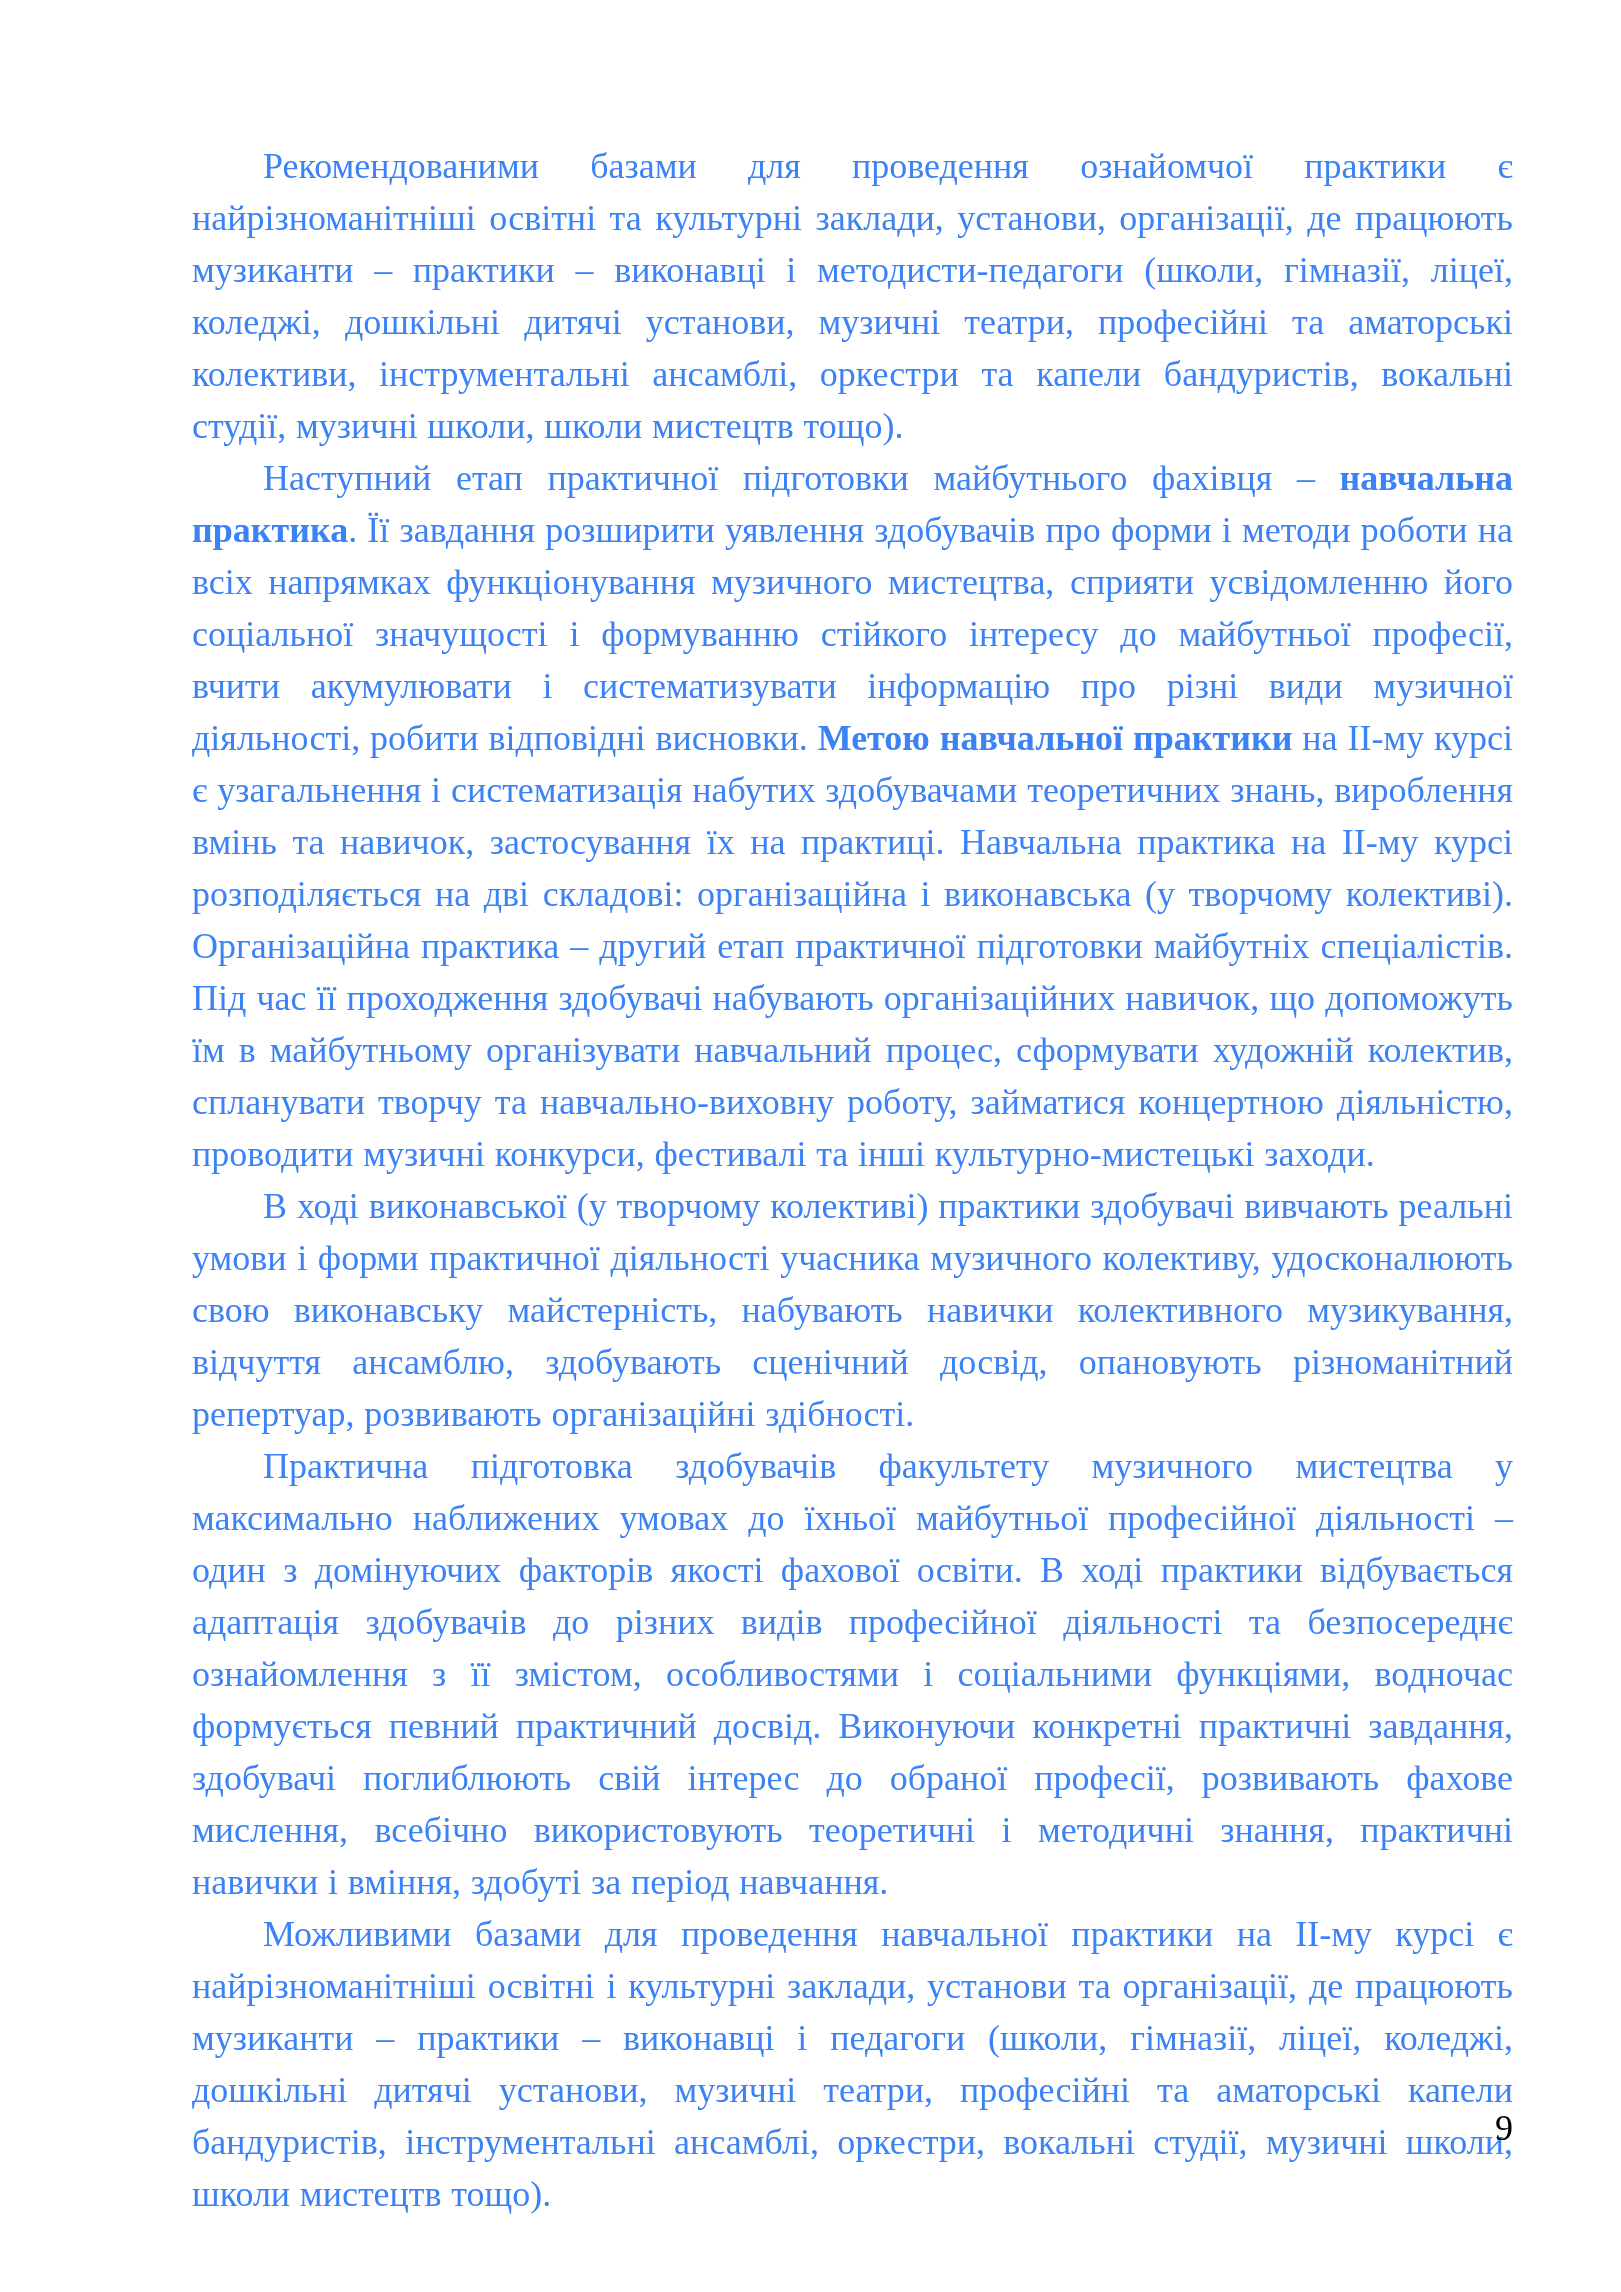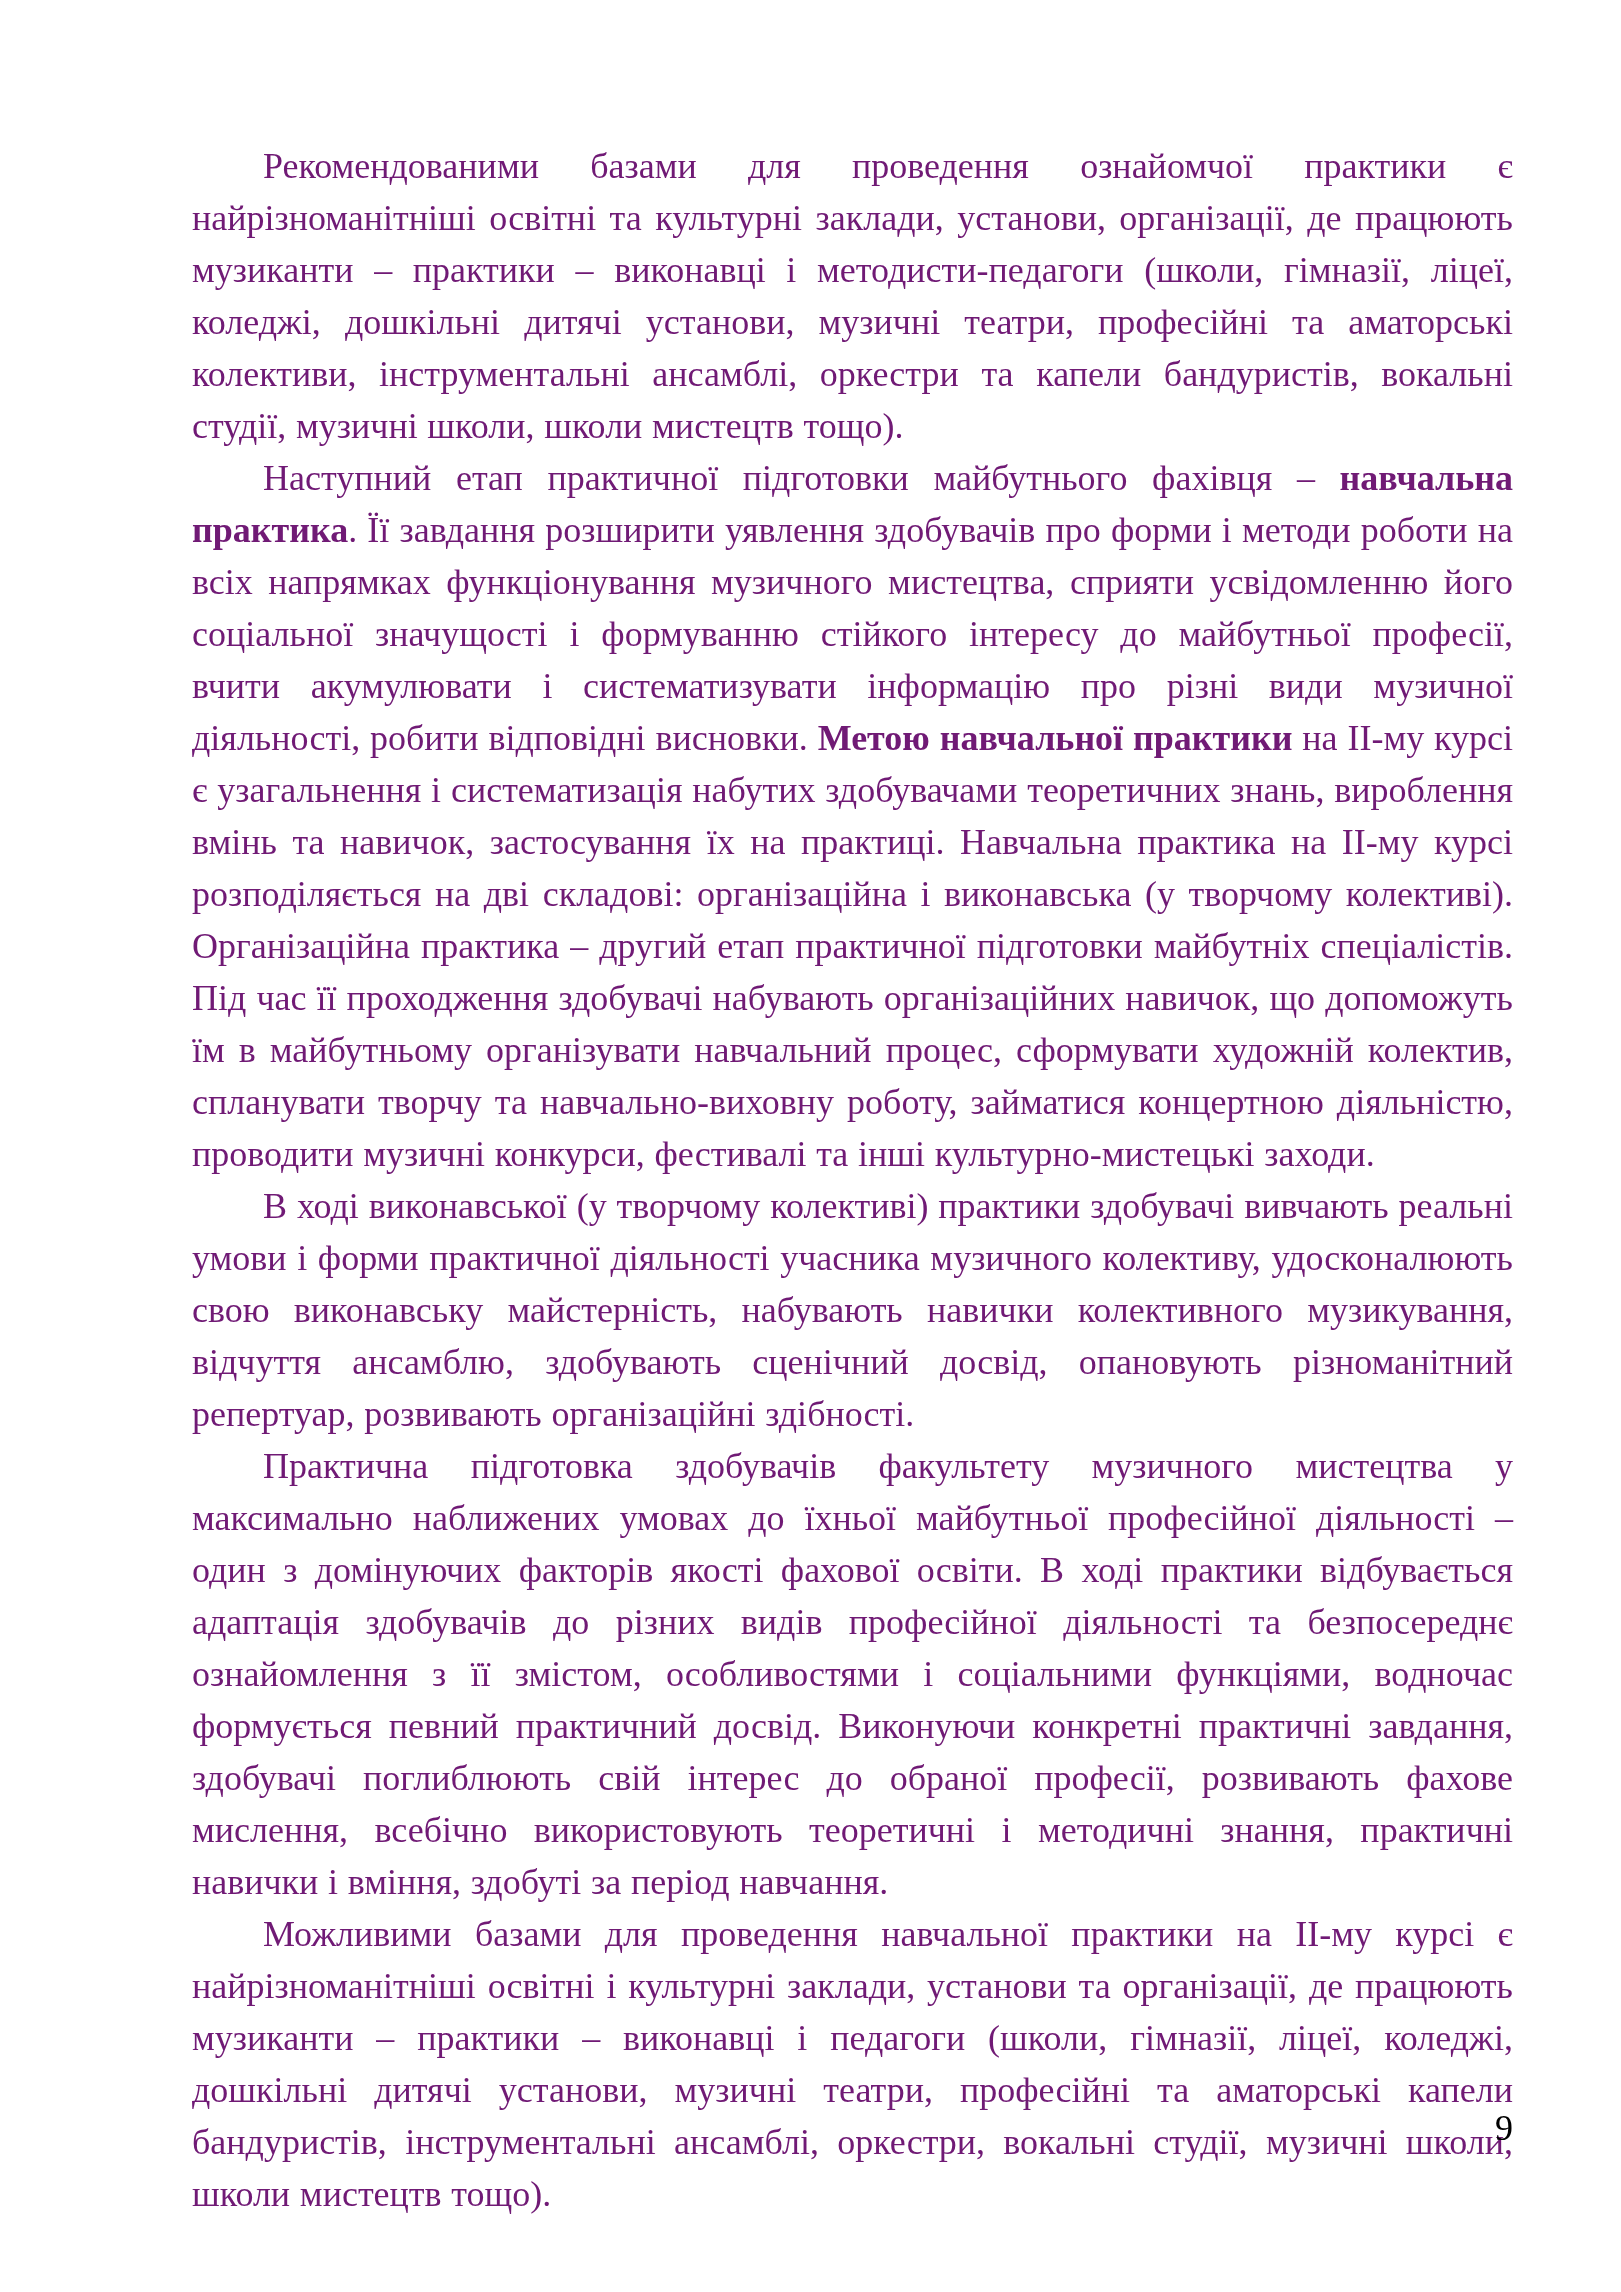--- a/index.html
+++ b/index.html
@@ -21,21 +21,21 @@
     top: 140px;
     width: 1321px;
   }
   p.para {
     margin: 0;
     font-family: "Liberation Serif", "DejaVu Serif", serif;
     font-size: 36px;
     line-height: 52px;
     text-align: justify;
     text-indent: 71px;
-    color: #701a75;
+    color: #3b82f6;
     text-justify: inter-word;
     word-spacing: 0.02em;
     hyphens: none;
   }
   p.para b {
     font-weight: 700;
   }
   .page-number {
     position: absolute;
     left: 0;

